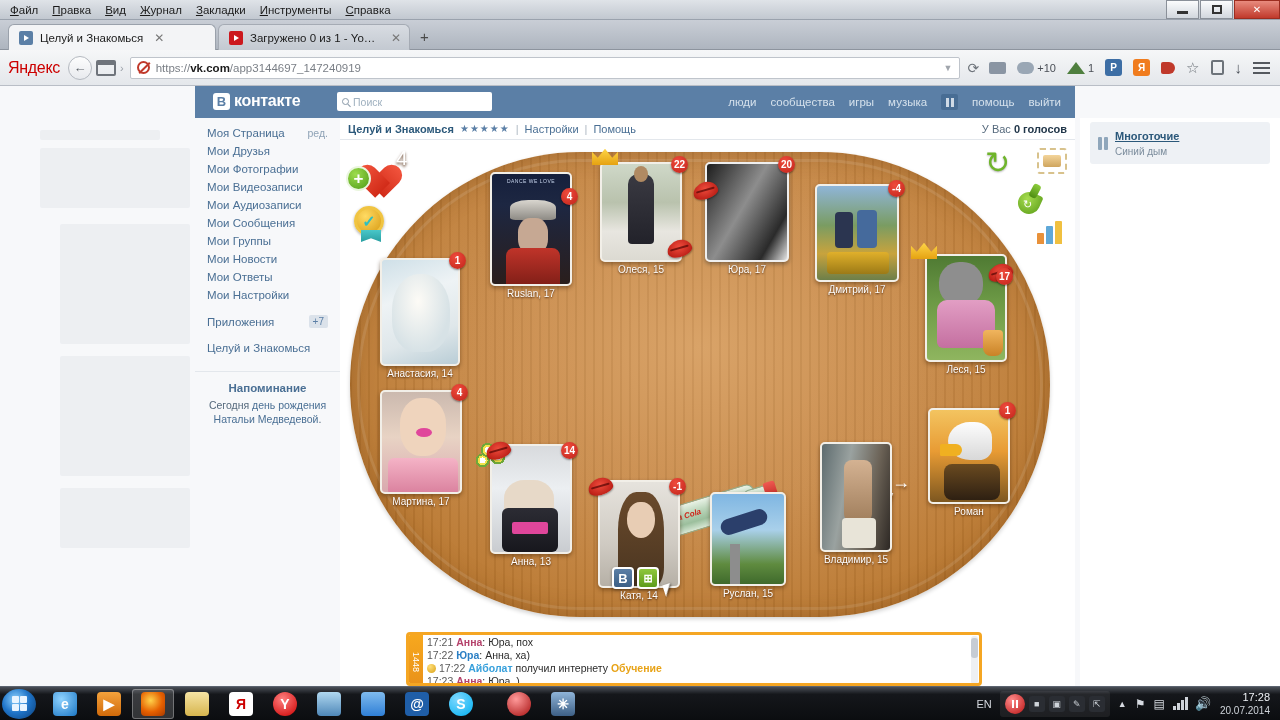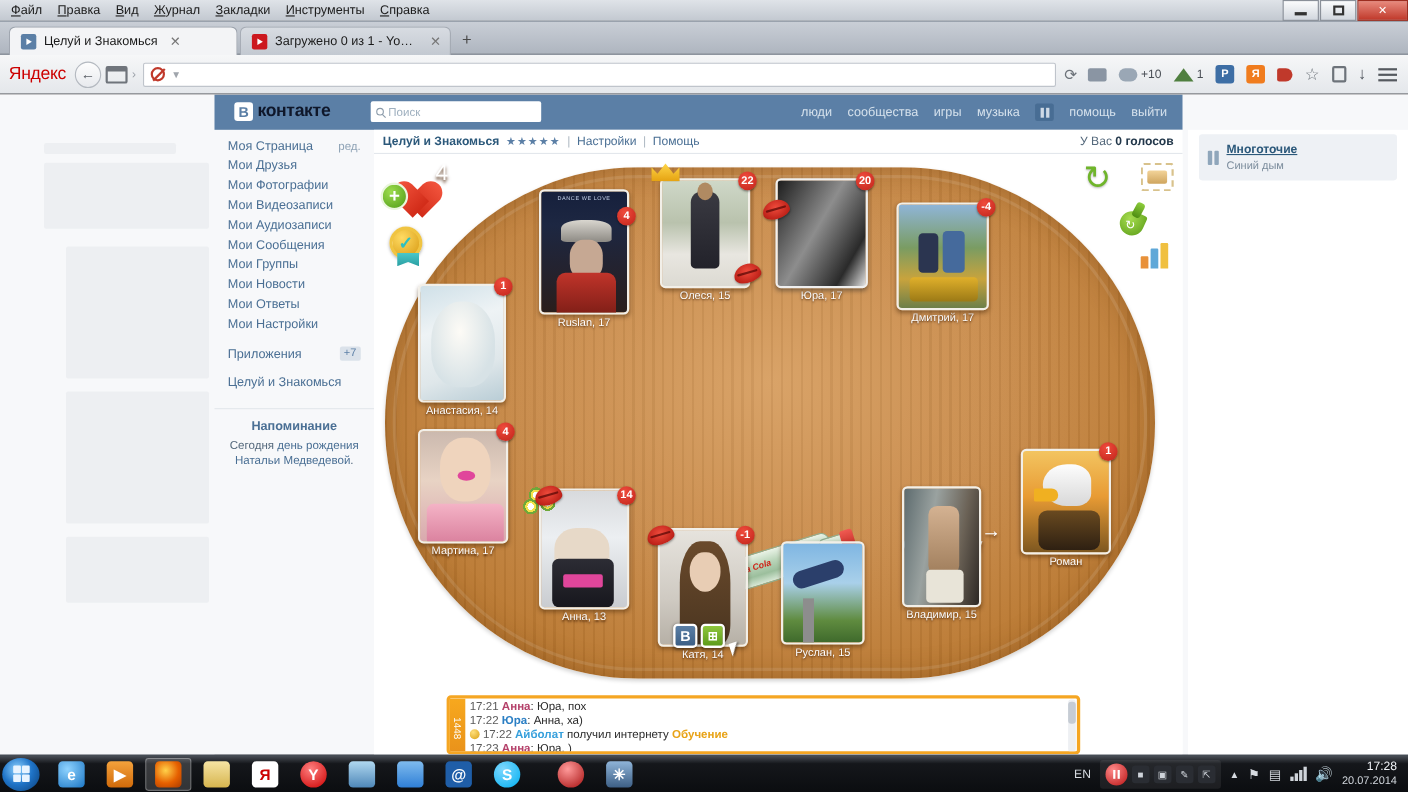--- a/index.html
+++ b/index.html
@@ -117,21 +117,21 @@
   }
   .ghost-block { position: absolute; background: #edeff2; border-radius: 2px; }
 
   .vkheader {
     position: absolute; left: 195px; top: 0; width: 880px; height: 32px;
     background: #5b7fa6;
   }
   .vklogo { position:absolute; left: 18px; top: 6px; display:flex; align-items:center; gap:4px;}
   .vklogo .mark { width: 17px; height: 17px; background: #fff; color: #5b7fa6; border-radius: 3px;
         font-weight: 700; font-size: 13px; display:flex;align-items:center;justify-content:center;}
-  .vklogo .word { color: #0f172a; font-size: 16px; font-weight: 700; letter-spacing: -0.3px; }
+  .vklogo .word { color: #ffffff; font-size: 16px; font-weight: 700; letter-spacing: -0.3px; }
   .vksearch {
     position: absolute; left: 142px; top: 6px; width: 155px; height: 19px;
     background: #fff; border-radius: 2px; display: flex; align-items: center; padding: 0 5px; gap: 4px;
   }
   .vksearch .mag { width: 7px; height: 7px; border: 1.4px solid #8a9aa9; border-radius: 50%; position: relative;}
   .vksearch .mag:after { content:""; position:absolute; right:-3px; bottom:-2px; width:4px;height:1.4px;background:#8a9aa9;transform:rotate(45deg);}
   .vksearch .ph { font-size: 10.5px; color: #9fb0bf; }
   .vknav { position: absolute; right: 14px; top: 8px; display: flex; align-items: center; gap: 14px; }
   .vknav a { color: #d5e1ec; font-size: 11.5px; text-decoration: none; }
   .vknav .pausebox { width: 17px; height: 16px; background: #486d94; border-radius: 2px;
@@ -407,20 +407,21 @@
     <div class="newtab" style="left:420px;">+</div>
   </div>
 
   <div class="navbar">
     <div class="ylogo">Яндекс</div>
     <div class="navcircle">←</div>
     <div class="navbox"></div>
     <div class="chev">›</div>
     <div class="urlbar">
       <span class="shield"></span>
+      <span class="urltext"><span class="scheme">https://</span><b>vk.com</b><span class="scheme">/app3144697_147240919</span></span>
       <span class="dd">▼</span>
     </div>
     <div class="reload">⟳</div>
     <div class="navicons">
       <div class="navicon">
         <span style="display:inline-block;width:17px;height:12px;background:#8a95a3;border-radius:2px;"></span>
       </div>
       <div class="navicon">
         <span style="display:inline-block;width:17px;height:12px;background:#9aa7b5;border-radius:6px;"></span>
         <span>+10</span>
@@ -622,20 +623,31 @@
         <div class="card" style="left:475px;top:44px;">
           <div class="ph" style="width:84px;height:98px;background:linear-gradient(#8fb5d8 0%,#7a9c62 42%,#c8a33d 72%,#6d7f49 100%);">
             <span style="position:absolute;left:18px;top:26px;width:18px;height:36px;background:#2b3550;border-radius:4px;"></span>
             <span style="position:absolute;left:40px;top:24px;width:20px;height:38px;background:#456a9c;border-radius:4px;"></span>
             <span style="position:absolute;left:10px;top:66px;width:62px;height:22px;background:linear-gradient(#e0b02b,#9c7a16);border-radius:4px;"></span>
           </div>
           <div class="cbadge" style="right:-6px;top:-4px;">-4</div>
           <div class="nm">Дмитрий, 17</div>
         </div>
 
+        <div class="card" style="left:585px;top:114px;">
+          <div class="crown" style="left:-14px;top:-12px;"></div>
+          <div class="ph" style="width:82px;height:108px;background:linear-gradient(#4f7a33 0%,#6d9a46 45%,#8fb55f 100%);">
+            <span style="position:absolute;left:12px;top:6px;width:44px;height:44px;background:#8e8e8e;border-radius:46%;"></span>
+            <span style="position:absolute;left:10px;top:44px;width:58px;height:48px;background:linear-gradient(#e29ec4,#c46fa0);border-radius:10px 10px 6px 6px;"></span>
+            <span style="position:absolute;right:2px;bottom:4px;width:20px;height:26px;background:linear-gradient(#f0b55e,#c98226);border-radius:4px 4px 8px 8px;"></span>
+          </div>
+          <div class="cbadge" style="right:-6px;top:14px;">17</div>
+          <div class="kiss" style="right:-6px;top:10px;"></div>
+          <div class="nm">Леся, 15</div>
+        </div>
 
         <div class="card" style="left:588px;top:268px;">
           <div class="ph" style="width:82px;height:96px;background:linear-gradient(#f3c460 0%,#e89b34 45%,#7d5720 100%);">
             <span style="position:absolute;left:18px;top:12px;width:44px;height:38px;background:linear-gradient(#fdfdfd,#d8d8d8);border-radius:50% 40% 30% 50%;"></span>
             <span style="position:absolute;left:10px;top:34px;width:22px;height:12px;background:#f0b021;border-radius:2px 8px 8px 2px;"></span>
             <span style="position:absolute;left:14px;top:54px;width:56px;height:36px;background:linear-gradient(#6a4a20,#2e2012);border-radius:8px;"></span>
           </div>
           <div class="cbadge" style="right:-6px;top:-6px;">1</div>
           <div class="nm">Роман</div>
         </div>

